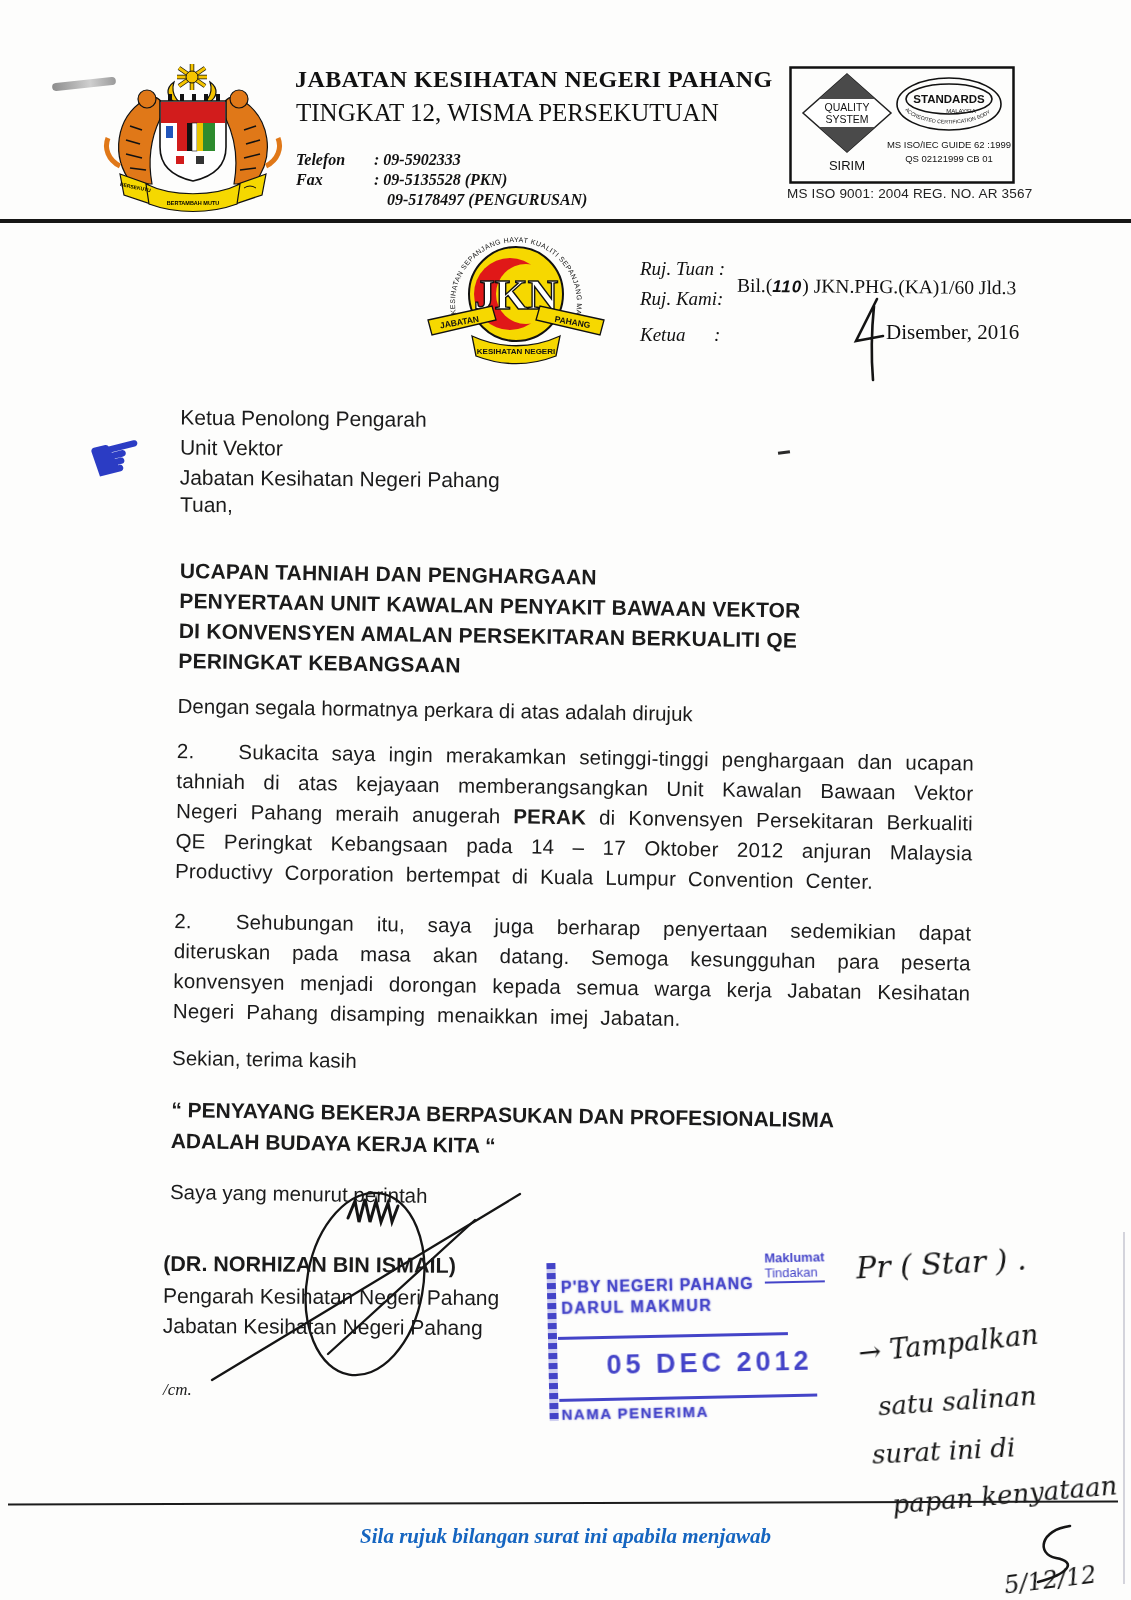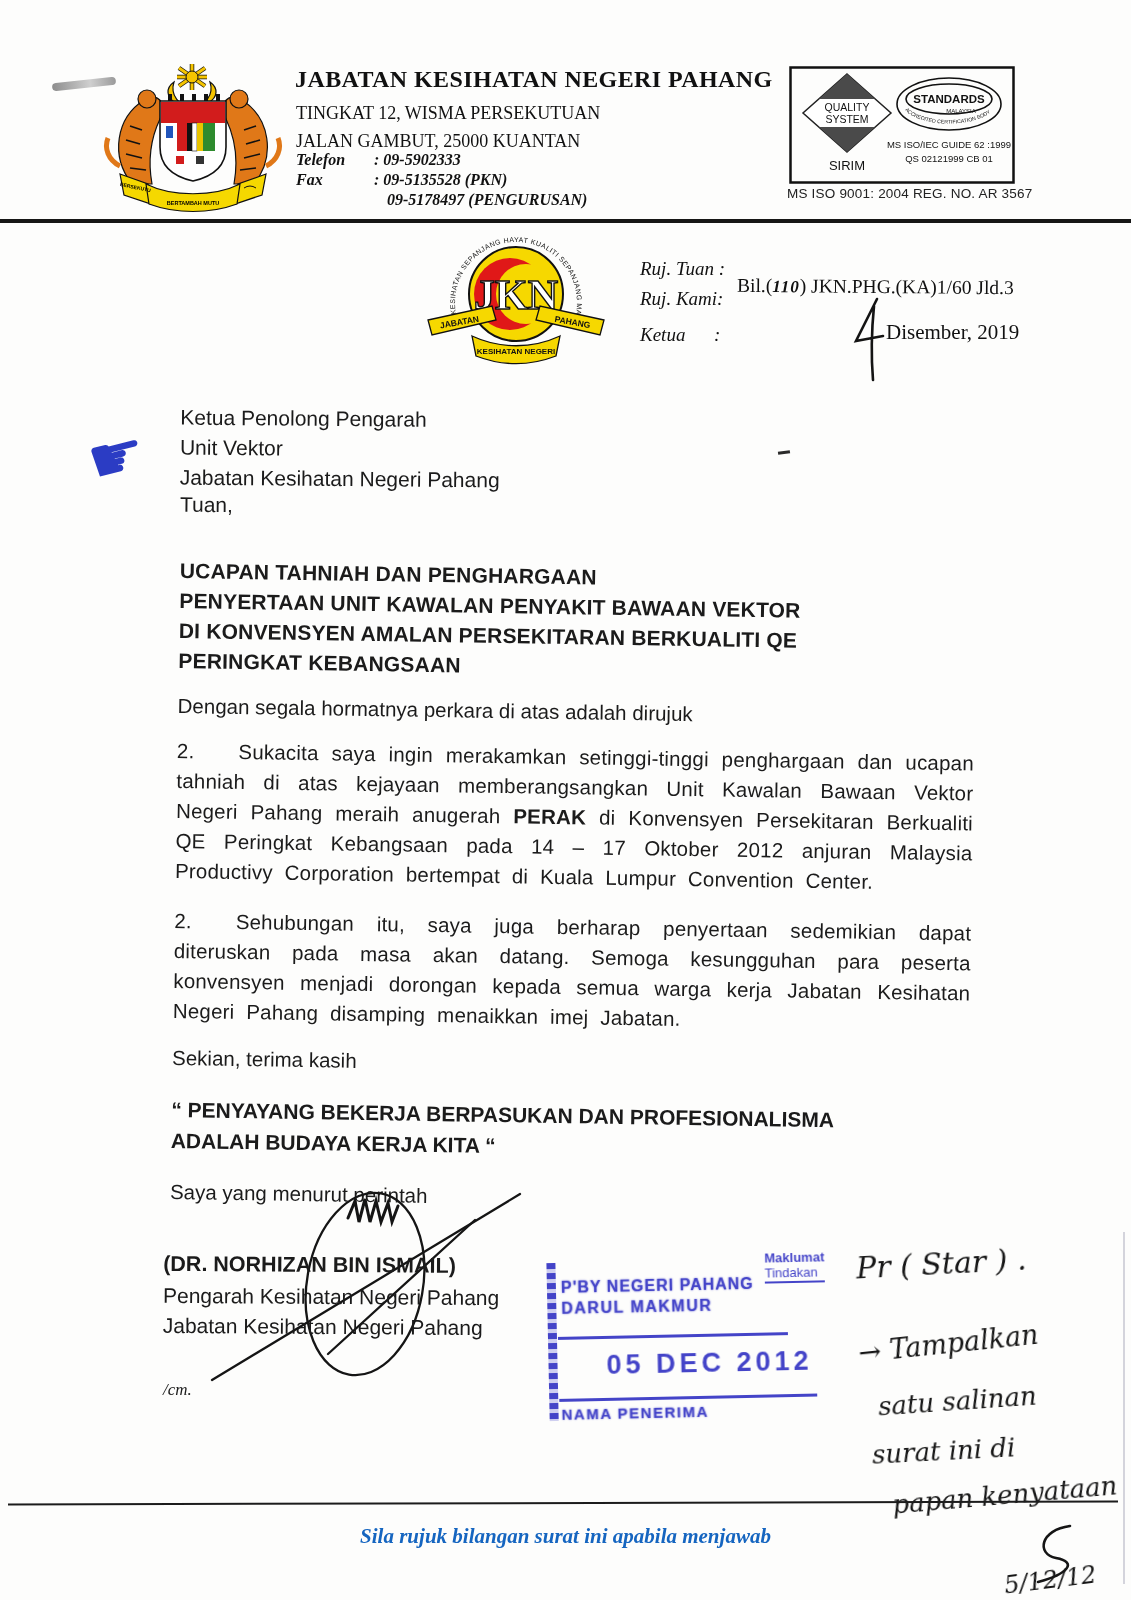--- a/index.html
+++ b/index.html
@@ -5,34 +5,34 @@
   html,body{margin:0;padding:0;background:#ffffff;}
   .page{position:relative;width:1131px;height:1600px;background:#fdfdfc;overflow:hidden;
         font-family:"Liberation Sans",sans-serif;color:#1b1b1b;}
   .abs{position:absolute;}
 
   
   .staple{left:52px;top:80px;width:64px;height:8px;border-radius:4px;
           background:linear-gradient(90deg,#8d8d8d,#cfcfcf 60%,#9a9a9a);transform:rotate(-6deg);}
   .dept-name{left:295px;top:66px;font-family:"Liberation Serif",serif;font-weight:bold;
              font-size:24px;letter-spacing:.4px;color:#111;}
-  .dept-addr{left:296px;top:99px;font-family:"Liberation Serif",serif;font-size:18px;line-height:28px;color:#111;}
+  .dept-addr{left:296px;top:99px;font-family:"Liberation Serif",serif;font-size:25px;line-height:28px;color:#111;}
   .phones{left:296px;top:150px;font-family:"Liberation Serif",serif;font-style:italic;font-weight:bold;
           font-size:16px;line-height:19px;color:#111;}
   .phones table{border-collapse:collapse;}
   .phones td{padding:0 0 1px 0;vertical-align:top;}
   .phones td.lb{width:78px;}
   .iso-line{left:787px;top:186px;font-size:13.5px;color:#222;letter-spacing:.2px;}
 
   .rule-thick{left:0;top:219px;width:1131px;height:4px;background:#161616;}
 
   
   .ruj-label{font-family:"Liberation Serif",serif;font-style:italic;font-size:19px;color:#111;}
   .ruj-value{font-family:"Liberation Serif",serif;font-size:19.5px;color:#111;transform:rotate(.5deg);}
-  .hand-num{font-family:Liberation Serif, serif;font-style:italic;font-weight:bold;font-size:17px;letter-spacing:1px;text-align:right;}
+  .hand-num{font-family:Liberation Sans, sans-serif;font-style:italic;font-weight:bold;font-size:17px;letter-spacing:1px;text-align:right;}
   .date-text{font-family:"Liberation Serif",serif;font-size:21px;color:#111;}
 
   
   .recipient{left:180px;top:404px;font-size:21px;line-height:30px;transform:rotate(.5deg);}
   .hand-icon{left:88px;top:425px;font-family:"DejaVu Sans",sans-serif;font-size:64px;color:#2b3cc4;
              transform:rotate(-14deg);line-height:1;}
   .salutation{left:180px;top:493px;font-size:21px;transform:rotate(.5deg);}
 
   .body-flow{left:180px;top:556px;width:797px;transform:rotate(.9deg);transform-origin:0 0;}
   .subject{font-weight:bold;font-size:21px;line-height:30px;letter-spacing:.2px;margin:0 0 18px 0;}
@@ -158,21 +158,20 @@
       <path d="M54,128 C80,141 122,141 148,128 L145,148 C118,158 84,158 57,148 Z" fill="#f5d800" stroke="#111" stroke-width="1.2"></path>
       <text x="43" y="133" font-size="5" font-weight="bold" text-anchor="middle" transform="rotate(12 43 133)">BERSEKUTU</text>
       <text x="101" y="149" font-size="5.5" font-weight="bold" text-anchor="middle">BERTAMBAH MUTU</text>
       <path d="M152,132 q6,-4 12,0" fill="none" stroke="#111" stroke-width="1"></path>
     </g>
   </svg>
 
   <div class="abs dept-name">JABATAN KESIHATAN NEGERI PAHANG</div>
   <div class="abs dept-addr">
     <div>TINGKAT 12, WISMA PERSEKUTUAN</div>
-    <div>JALAN GAMBUT, 25000 KUANTAN</div>
   </div>
   <div class="abs phones">
     <table>
       <tbody>
           <tr>
             <td class="lb">Telefon</td>
           <td>:  09-5902333</td>
           </tr>
       <tr>
             <td class="lb">Fax</td>
@@ -232,21 +231,21 @@
 
   <div class="abs ruj-label" style="left:640px;top:258px;">Ruj. Tuan :</div>
   <div class="abs ruj-label" style="left:640px;top:288px;">Ruj. Kami:</div>
   <div class="abs ruj-label" style="left:640px;top:324px;white-space:pre;">Ketua      :</div>
 
   <div class="abs ruj-value" style="left:737px;top:276px;"><span>Bil.(</span><span class="hand-num">110</span><span>) JKN.PHG.(KA)1/60 Jld.3</span></div>
 
   <svg class="abs" style="left:850px;top:296px;" width="38" height="88" viewBox="0 0 38 88">
     <path d="M27,3 L6,45 L33,40 M24,10 C22,30 21,60 23,84" fill="none" stroke="#141414" stroke-width="2.6" stroke-linecap="round"></path>
   </svg>
-  <div class="abs date-text" style="left:886px;top:320px;">Disember,  2019</div>
+  <div class="abs date-text" style="left:886px;top:320px;">Disember,  2016</div>
 
   <div class="abs hand-icon">☛</div>
   <div class="abs recipient">
     <div>Ketua Penolong Pengarah</div>
     <div>Unit Vektor</div>
     <div>Jabatan Kesihatan Negeri Pahang</div>
   </div>
   <div class="abs salutation">Tuan,</div>
 
   <div class="abs body-flow">

